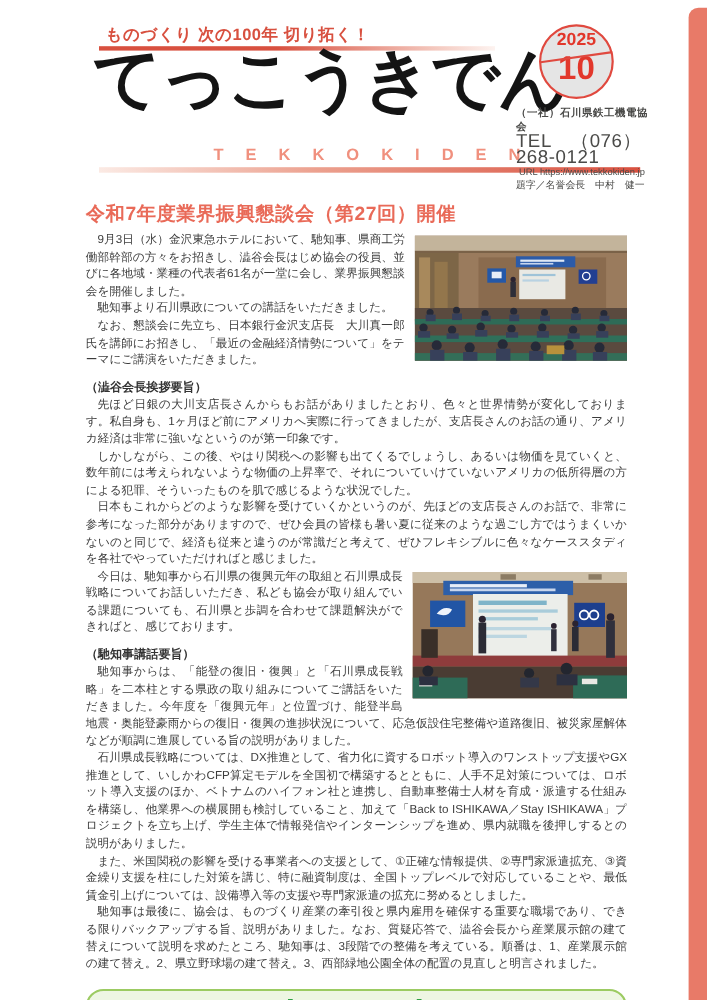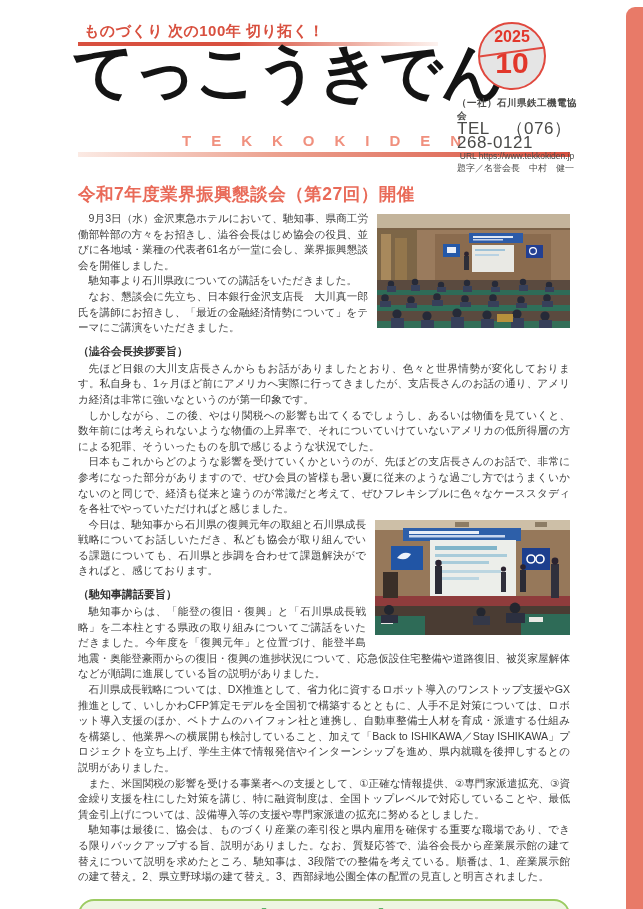--- a/index.html
+++ b/index.html
@@ -3,21 +3,21 @@
 <meta charset="utf-8">
 <style>
   html,body{margin:0;padding:0;background:#ffffff;}
   .page{
     position:relative;width:643px;height:909px;overflow:hidden;background:#ffffff;
     font-family:"Liberation Sans","DejaVu Sans",sans-serif;color:#3c3c3c;
   }
   
   .side-band{position:absolute;top:7px;right:0;width:17px;height:902px;background:#E87A68;border-radius:9px 0 0 0;}
   
-  .masthead{position:relative;height:182px;}
+  .masthead{position:relative;height:182px;margin-left:12px;}
   .tagline{position:absolute;left:84px;top:22px;font-size:15px;font-weight:bold;color:#D8503F;letter-spacing:0.5px;}
   .tagline-rule{position:absolute;left:78px;top:42px;width:360px;height:4px;
     background:linear-gradient(to right,#D8503F 0%,#D8503F 45%,#F4C9BF 85%,#fdf3f0 100%);}
   .main-title{position:absolute;left:72px;top:30px;margin:0;font-size:62px;font-weight:900;color:#141414;
     letter-spacing:-2px;font-family:"DejaVu Serif","Liberation Serif",serif;white-space:nowrap;}
   .roman-title{position:absolute;left:182px;top:132px;font-size:15px;font-weight:bold;color:#F0907E;letter-spacing:20px;white-space:nowrap;}
   .masthead-rule{position:absolute;left:78px;top:152px;width:492px;height:5px;
     background:linear-gradient(to right,#FBEAE4 0%,#ECA18F 40%,#D8503F 100%);}
   .date-badge{position:absolute;left:478px;top:22px;width:68px;height:68px;border:2.5px solid #E0493F;border-radius:50%;
     background:#e5e5e5;box-sizing:border-box;text-align:center;}

